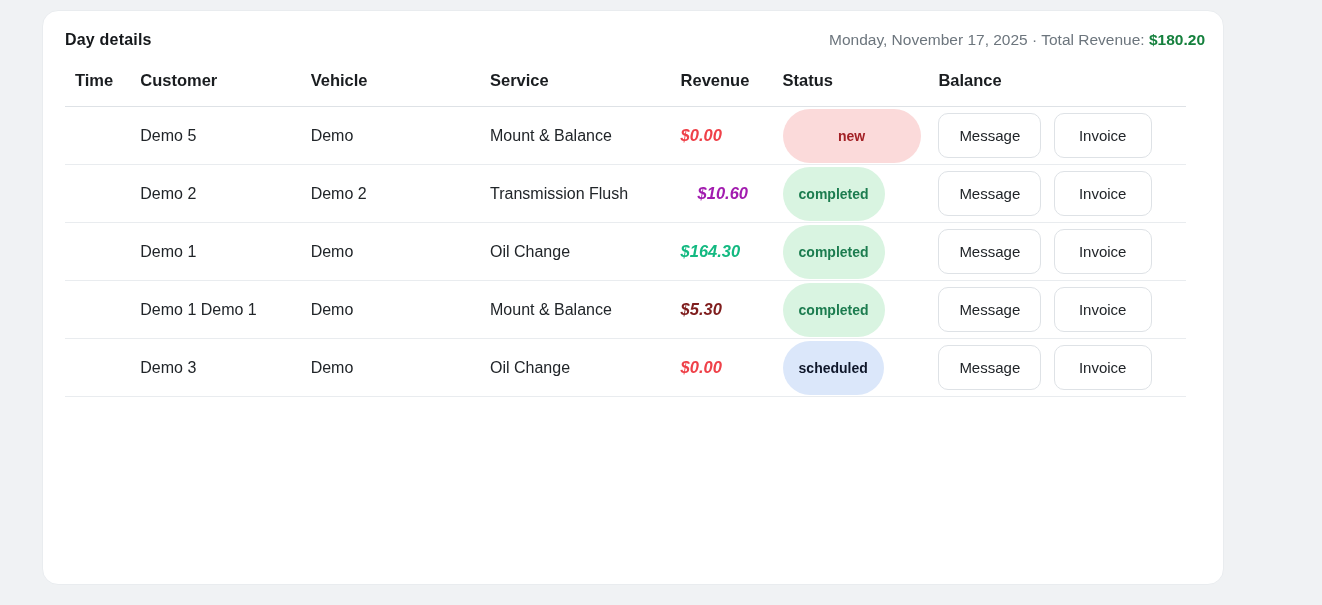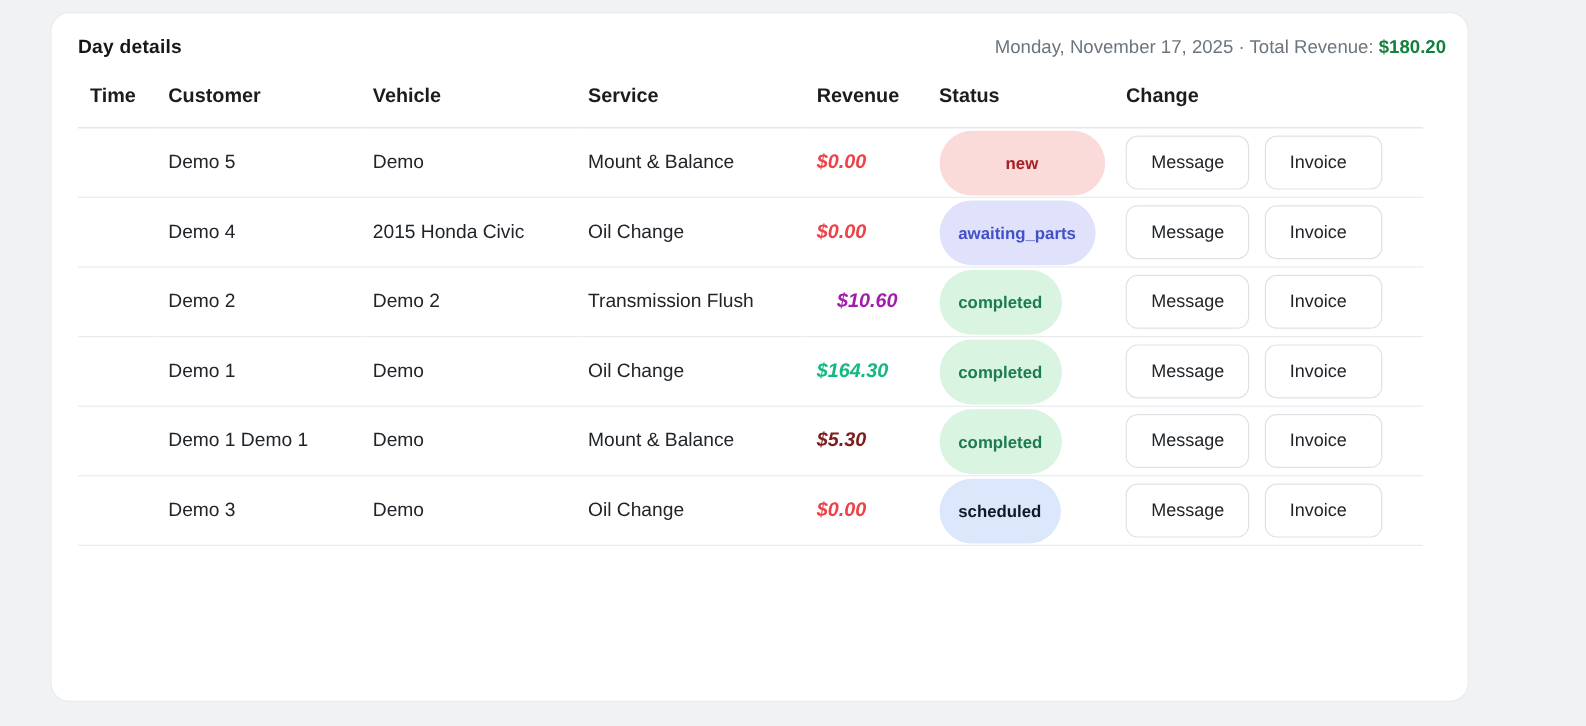--- a/index.html
+++ b/index.html
@@ -78,21 +78,21 @@
   }
   .btn {
     display: inline-block;
     background: #ffffff;
     border: 1px solid #dee2e6;
     border-radius: 10px;
     padding: 13px 20px;
     min-width: 98px;
     font-size: 15px;
     color: #212529;
-    text-align: left;
+    text-align: center;
     cursor: pointer;
     font-family: inherit;
   }
   .btn + .btn { margin-left: 8px; }
 </style>
 </head>
 <body>
 
 <div class="card">
   <div class="card-header">
@@ -116,49 +116,37 @@
         <col class="c-actions">
     </colgroup>
     <thead>
       <tr>
         <th>Time</th>
         <th>Customer</th>
         <th>Vehicle</th>
         <th>Service</th>
         <th>Revenue</th>
         <th>Status</th>
-        <th>Change</th>
+        <th>Balance</th>
       </tr>
     </thead>
     <tbody>
   <tr>
     <td></td>
     <td>Demo 5</td>
     <td>Demo</td>
     <td>Mount &amp; Balance</td>
     <td><span class="revenue" style="color: rgb(239, 65, 73);">$0.00</span></td>
     <td><span class="badge" style="background: rgb(251, 218, 218); color: rgb(163, 33, 38); min-width: 138px;">new</span></td>
     <td>
       <button class="btn">Message</button>
       <button class="btn">Invoice</button>
     </td>
   </tr>
 
-  <tr>
-    <td></td>
-    <td>Demo 4</td>
-    <td>2015 Honda Civic</td>
-    <td>Oil Change</td>
-    <td><span class="revenue" style="color: rgb(239, 65, 73);">$0.00</span></td>
-    <td><span class="badge" style="background: rgb(223, 226, 250); color: rgb(68, 80, 200); min-width: 118px;">awaiting_parts</span></td>
-    <td>
-      <button class="btn">Message</button>
-      <button class="btn">Invoice</button>
-    </td>
-  </tr>
 
   <tr>
     <td></td>
     <td>Demo 2</td>
     <td>Demo 2</td>
     <td>Transmission Flush</td>
     <td><span class="revenue" style="color: #a21caf; margin-left: 17px;">$10.60</span></td>
     <td><span class="badge" style="background: rgb(217, 244, 225); color: rgb(28, 124, 79); min-width: 95px;">completed</span></td>
     <td>
       <button class="btn">Message</button>

